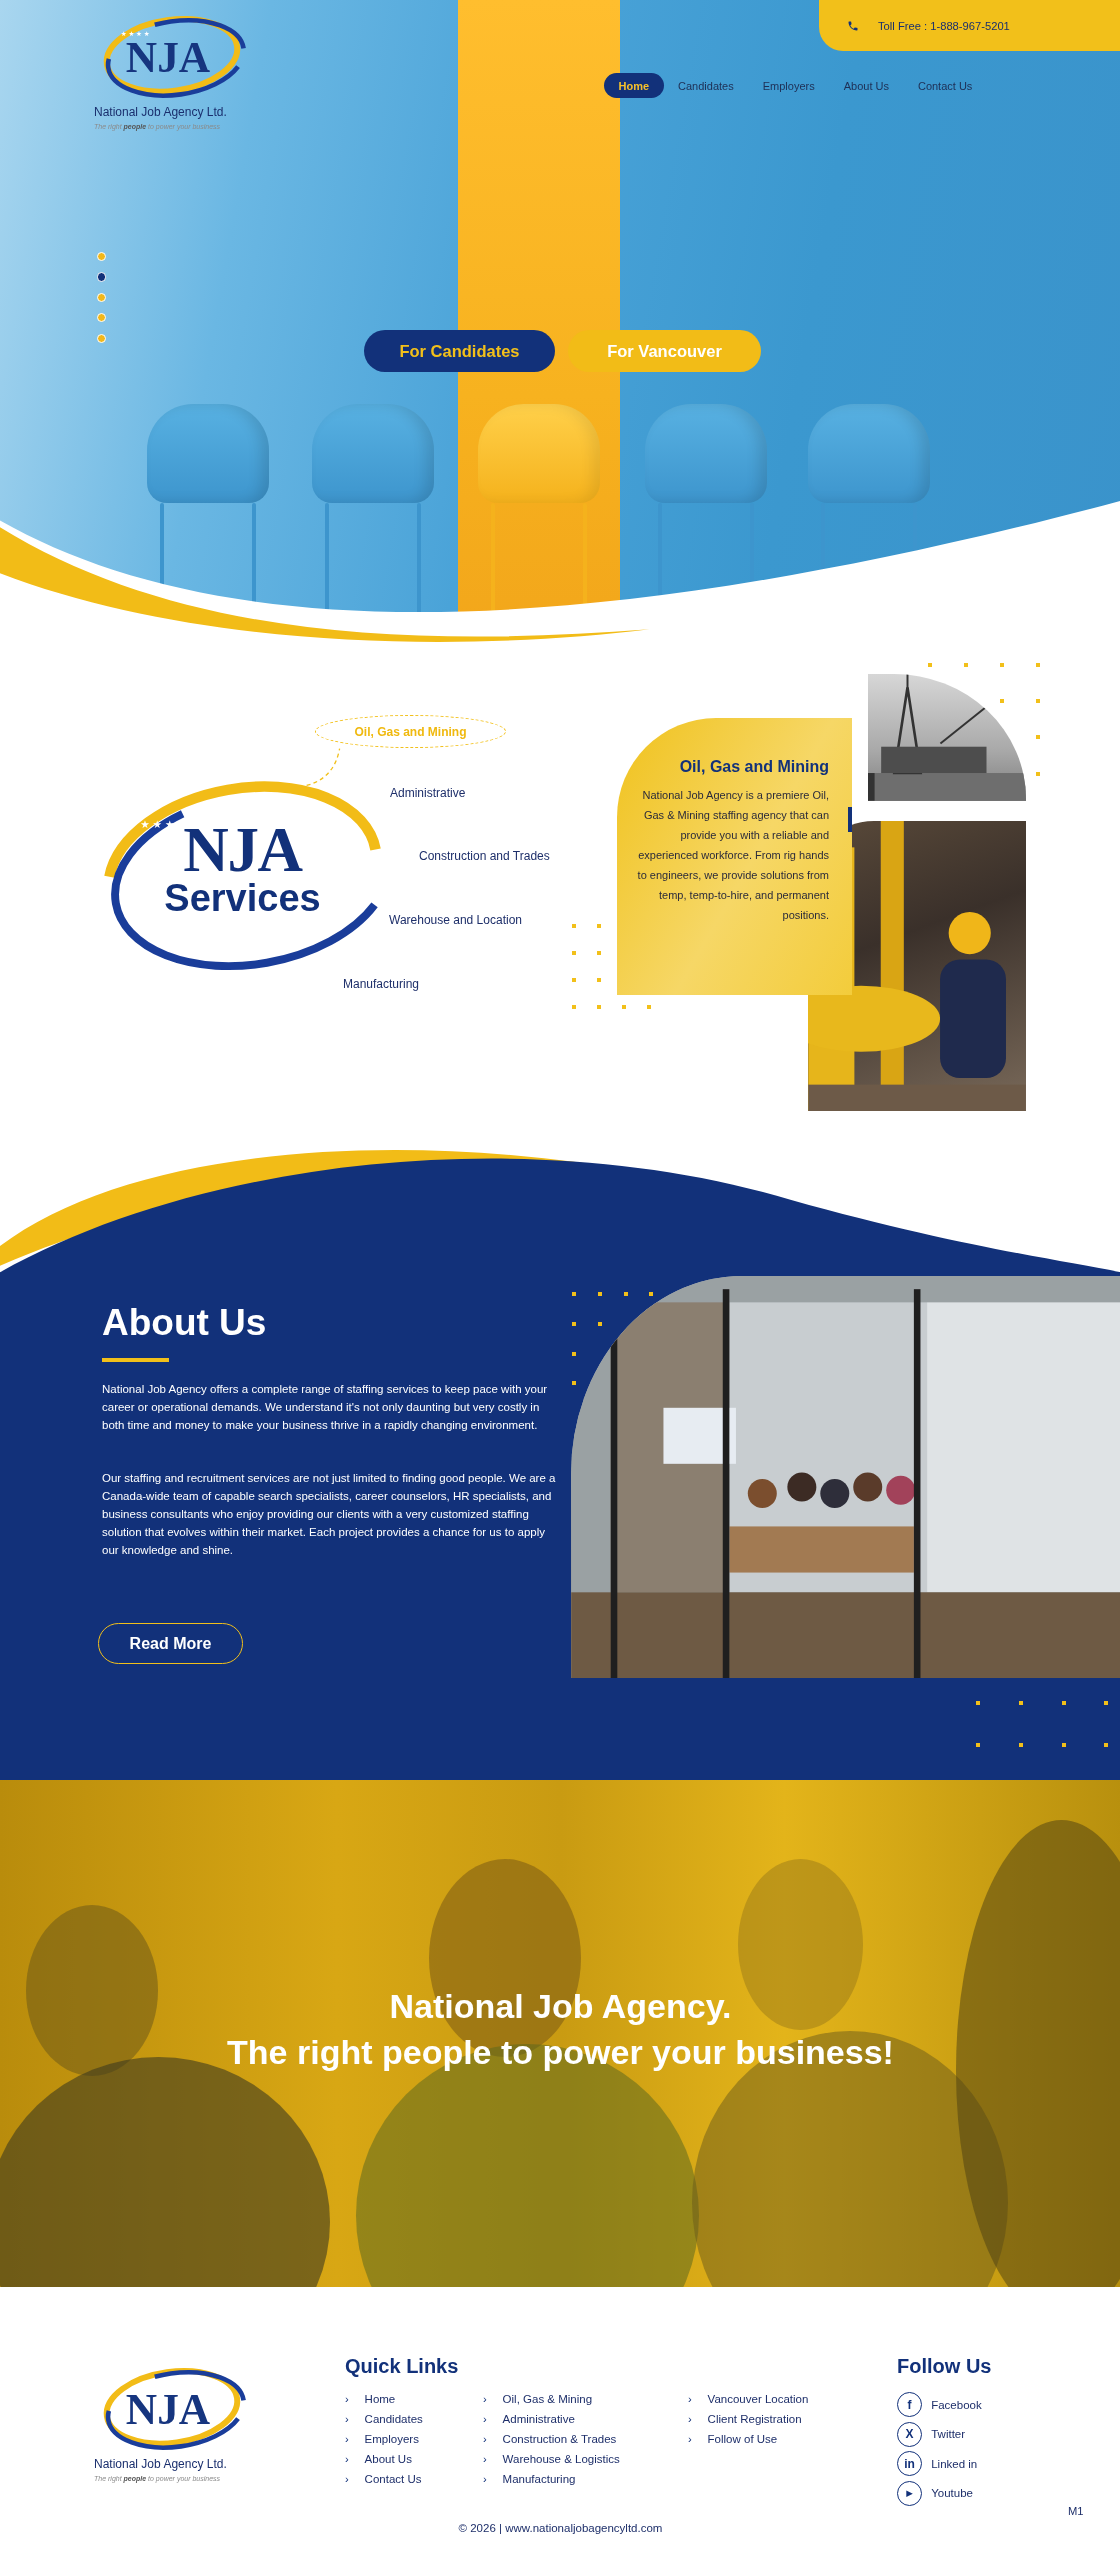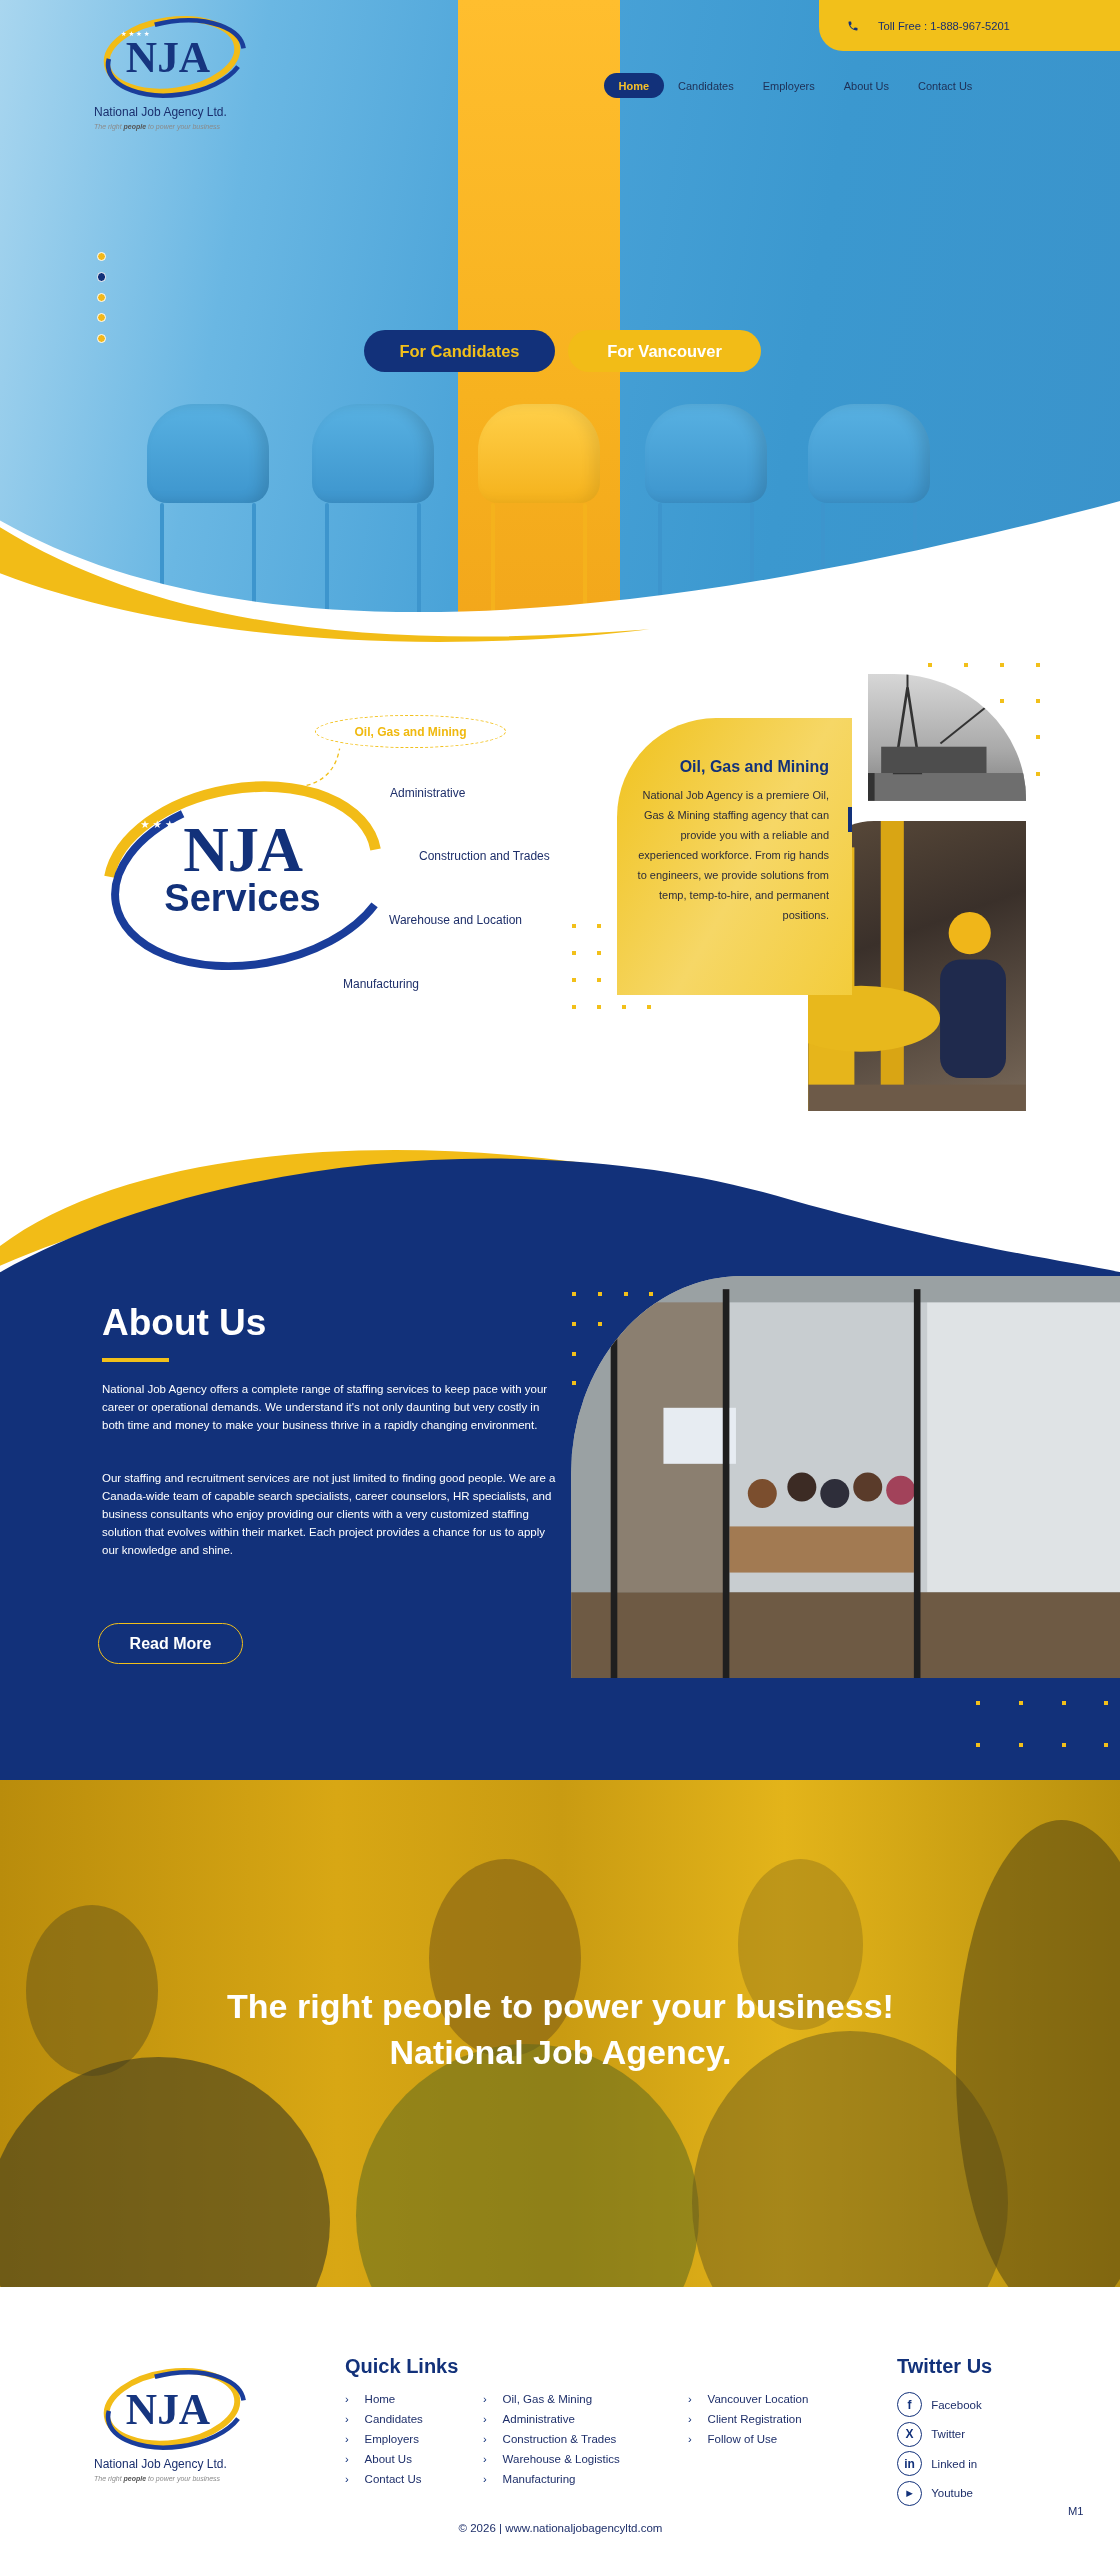--- a/index.html
+++ b/index.html
@@ -289,22 +289,22 @@
 
 <section class="banner">
   <div class="banner-shape" style="left:26px; top:125px; width:132px; height:171px; background:#6e5a18; opacity:0.55;"></div>
   <div class="banner-shape" style="left:-13px; top:277px; width:343px; height:330px; background:#3d3a1e; opacity:0.6;"></div>
   <div class="banner-shape" style="left:429px; top:79px; width:152px; height:198px; background:#7a5a14; opacity:0.55;"></div>
   <div class="banner-shape" style="left:356px; top:264px; width:343px; height:343px; background:#5e6a1e; opacity:0.55;"></div>
   <div class="banner-shape" style="left:738px; top:79px; width:125px; height:171px; background:#9a7a18; opacity:0.5;"></div>
   <div class="banner-shape" style="left:692px; top:251px; width:316px; height:343px; background:#6a5a1a; opacity:0.5;"></div>
   <div class="banner-shape" style="left:956px; top:40px; width:211px; height:501px; background:#4a3e12; opacity:0.5;"></div>
   <div class="banner-text">
+    <div>National Job Agency.</div>
     <div>The right people to power your business!</div>
-    <div>National Job Agency.</div>
   </div>
 </section>
 
 <footer class="footer">
   <div class="f-logo">
     <svg viewBox="0 0 230 140" style="width:152px; height:92px;">
       <ellipse cx="118" cy="72" rx="100" ry="54" fill="none" stroke="#f2bc17" stroke-width="9" transform="rotate(-8 118 72)"></ellipse>
       <ellipse cx="124" cy="76" rx="104" ry="56" fill="none" stroke="#1a3d9a" stroke-width="7" stroke-dasharray="240 90" stroke-dashoffset="-30" transform="rotate(-8 124 76)"></ellipse>
       <text x="112" y="98" text-anchor="middle" font-family="Liberation Serif, serif" font-weight="bold" font-size="66" fill="#16357f">NJA</text>
     </svg>
@@ -368,21 +368,21 @@
     <a class="f-link">
         <span class="f-chev">›</span>
         <span>Client Registration</span>
       </a>
     <a class="f-link">
         <span class="f-chev">›</span>
         <span>Follow of Use</span>
       </a>
   </div>
 
-  <div class="f-heading" style="left:897px; top:68px">Twitter Us</div>
+  <div class="f-heading" style="left:897px; top:68px">Follow Us</div>
   <div class="social">
     <a class="social-item">
         <span class="social-circle">f</span>
         <span>Facebook</span>
       </a>
     <a class="social-item">
         <span class="social-circle">X</span>
         <span>Twitter</span>
       </a>
     <a class="social-item">

